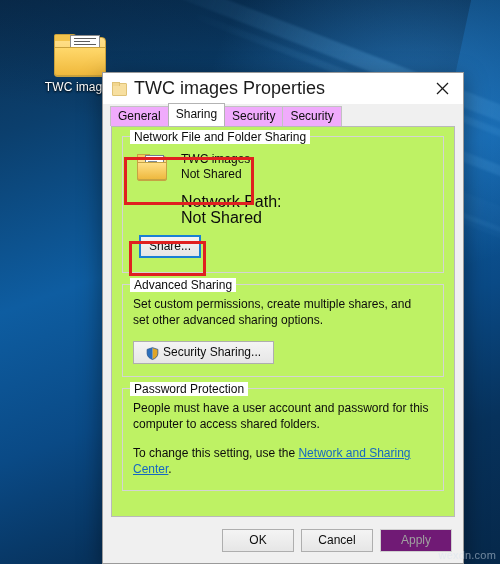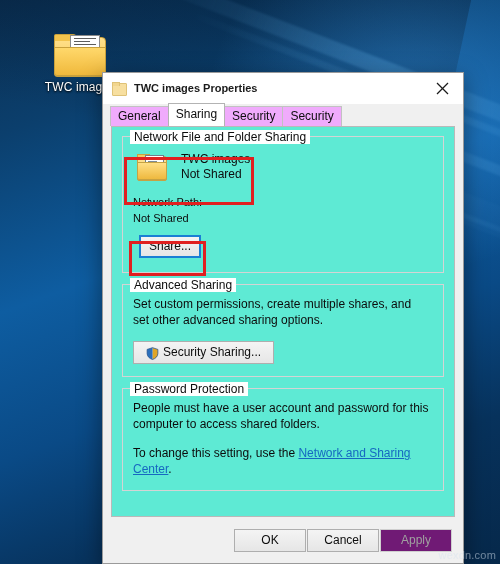--- a/index.html
+++ b/index.html
@@ -136,26 +136,25 @@
     height: 12px;
     margin-left: 9px;
     margin-right: 9px;
     flex: 0 0 auto;
   }
   .title-folder .tb { position: absolute; left: 0; top: 1px; width: 13px; height: 11px;
     background: #f7dfa0; border: 1px solid #dfc277; border-radius: 1px; }
   .title-folder .tt { position: absolute; left: 0; top: 0; width: 6px; height: 3px;
     background: #f2d68f; border: 1px solid #dfc277; border-bottom: none; }
   #title-text {
-    font-size: 11px;
+    font-size: 18px;
     color: #1b1b1b;
     flex: 1 1 auto;
     white-space: nowrap;
     overflow: hidden;
-    font-weight: bold;
   }
   #close-btn {
     width: 42px;
     height: 30px;
     display: flex;
     align-items: center;
     justify-content: center;
     flex: 0 0 auto;
   }
   #close-btn svg { display: block; }
@@ -188,21 +187,21 @@
     line-height: 21px;
     background: #ffffff;
     border-color: #b3b3b3;
     position: relative;
     z-index: 3;
     font-weight: normal;
   }
 
   #tabpanel {
     margin: 0 8px 0 8px;
-    background: #5eead4;
+    background: #bef264;
     border: 1px solid #b9b9b9;
     flex: 1 1 auto;
     position: relative;
     z-index: 1;
     padding: 9px 10px 0 10px;
     box-sizing: border-box;
   }
 
   
   .group {
@@ -241,21 +240,21 @@
   .sh-folder .t  { position: absolute; left: 0; top: 0; width: 11px; height: 4px;
     background: #f2cb63; border: 1px solid #c6a243; border-bottom: none; }
   .sh-folder .pg { position: absolute; left: 8px; top: 1px; width: 17px; height: 22px;
     background: #fdfdfd; border: 1px solid #6f7e8c; }
   .sh-folder .pg i { display:block; height:1px; margin:2px 2px 0 2px; background:#7b8b99; }
   .sh-folder .pg i:nth-child(even){ margin-right:6px; }
   .sh-folder .fr { position: absolute; left: 0; bottom: 0; width: 28px; height: 16px;
     background: linear-gradient(180deg,#ffdf86,#eeb93f); border: 1px solid #c6a243; border-radius: 0 0 2px 2px; }
   .share-names { font-size: 12px; color: #0c0c0c; line-height: 15px; }
 
-  .plain-line { font-size: 11px; color: #0c0c0c; line-height: 16px; }
+  .plain-line { font-size: 16px; color: #0c0c0c; line-height: 16px; margin-left: 48px; }
   .body-text  { font-size: 12px; color: #0c0c0c; line-height: 16px; }
   .gap { height: 9px; }
 
   
   .btn {
     font-family: "Liberation Sans", sans-serif;
     font-size: 12px;
     color: #0c0c0c;
     background: linear-gradient(180deg,#f4f4f4,#e6e6e6);
     border: 1px solid #aeaeae;
@@ -296,21 +295,21 @@
   }
 
   
   #footer {
     flex: 0 0 auto;
     height: 46px;
     display: flex;
     align-items: center;
     justify-content: flex-end;
     padding-right: 11px;
-    gap: 1px;
+    gap: 7px;
   }
   #footer .btn { width: 72px; padding: 0; }
 
   #watermark {
     position: absolute;
     right: 4px;
     bottom: 3px;
     font-size: 11px;
     color: rgba(215,228,240,.5);
     letter-spacing: .2px;

